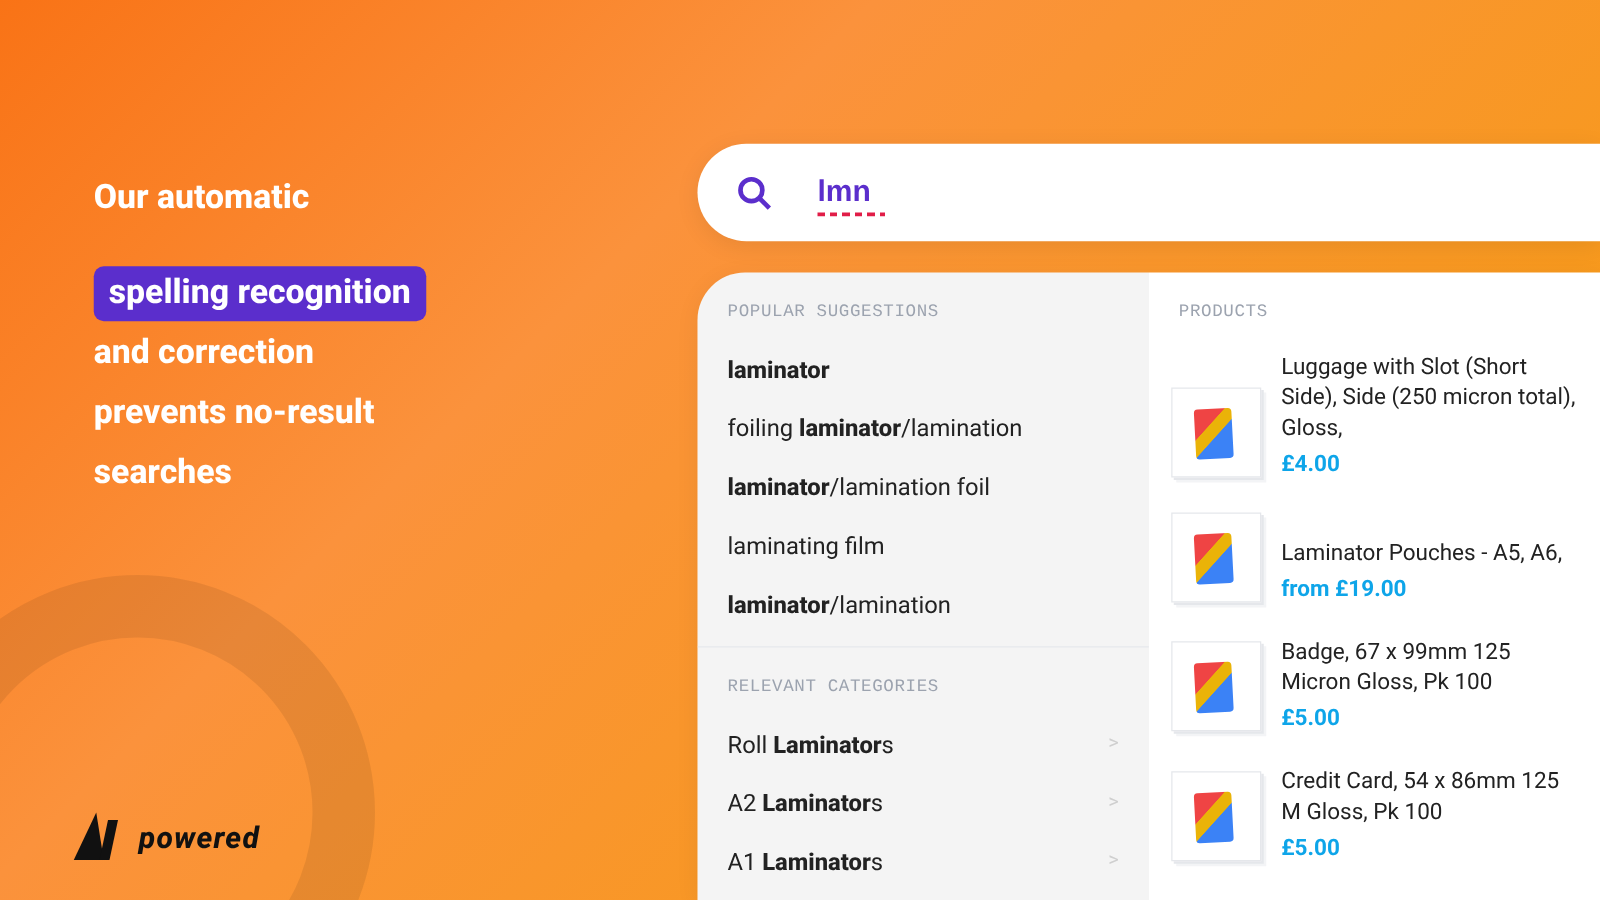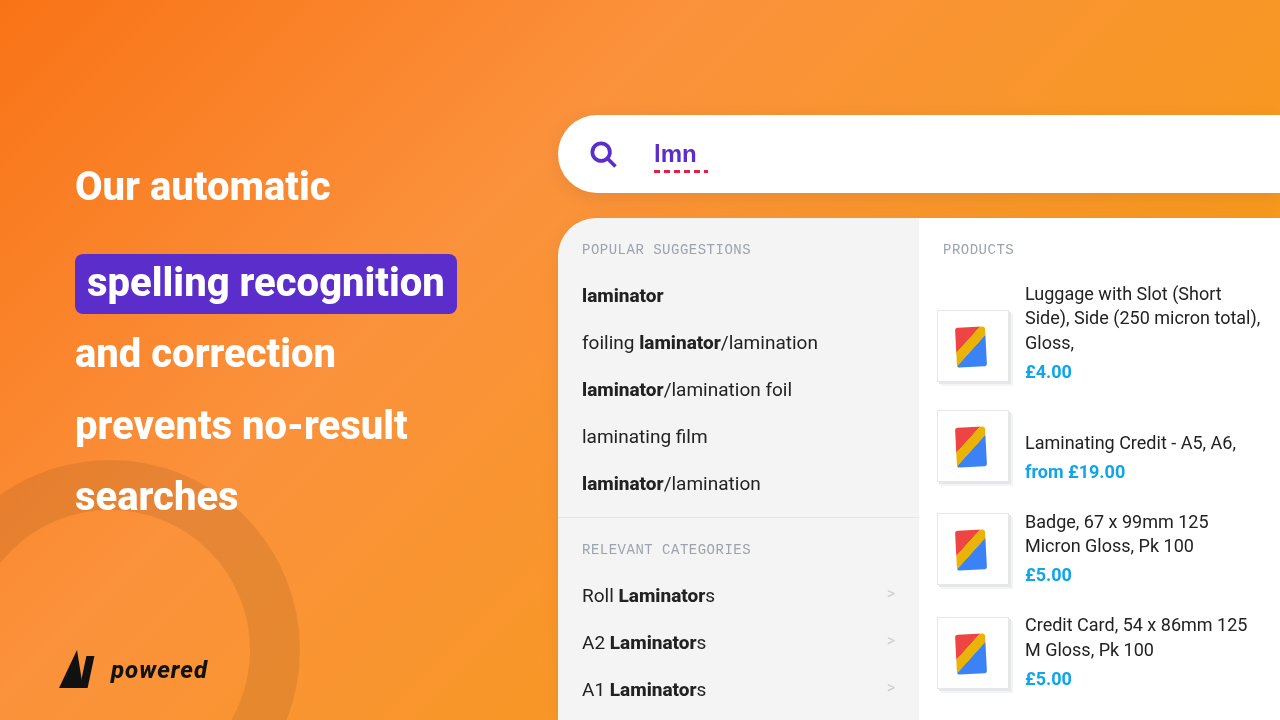--- a/index.html
+++ b/index.html
@@ -16,25 +16,25 @@
     left: -80px;
     bottom: -120px;
     width: 380px;
     height: 380px;
     border-radius: 50%;
     border: 50px solid rgba(0,0,0,0.08);
   }
   .left-copy {
     position: absolute;
     left: 75px;
-    top: 151px;
+    top: 133px;
     width: 430px;
     color: #fff;
     font-weight: 800;
-    font-size: 40px;
+    font-size: 27px;
     line-height: 1.78;
   }
   .highlight {
     background: #5b2ecc;
     color: #fff;
     border-radius: 8px;
     padding: 4px 12px 6px 12px;
     display: inline-block;
     line-height: 1.25;
     margin-top: 32px;
@@ -258,21 +258,21 @@
         <div class="prod">
           <div class="thumb"></div>
           <div class="prod-info">
             <div class="prod-title">Luggage with Slot (Short Side), Side (250 micron total), Gloss,</div>
             <div class="price">£4.00</div>
           </div>
         </div>
         <div class="prod">
           <div class="thumb"></div>
           <div class="prod-info">
-            <div class="prod-title">Laminating Credit - A5, A6, </div>
+            <div class="prod-title">Laminator Pouches - A5, A6, </div>
             <div class="price">from £19.00</div>
           </div>
         </div>
         <div class="prod">
           <div class="thumb"></div>
           <div class="prod-info">
             <div class="prod-title">Badge, 67 x 99mm 125 Micron Gloss, Pk 100</div>
             <div class="price">£5.00</div>
           </div>
         </div>

